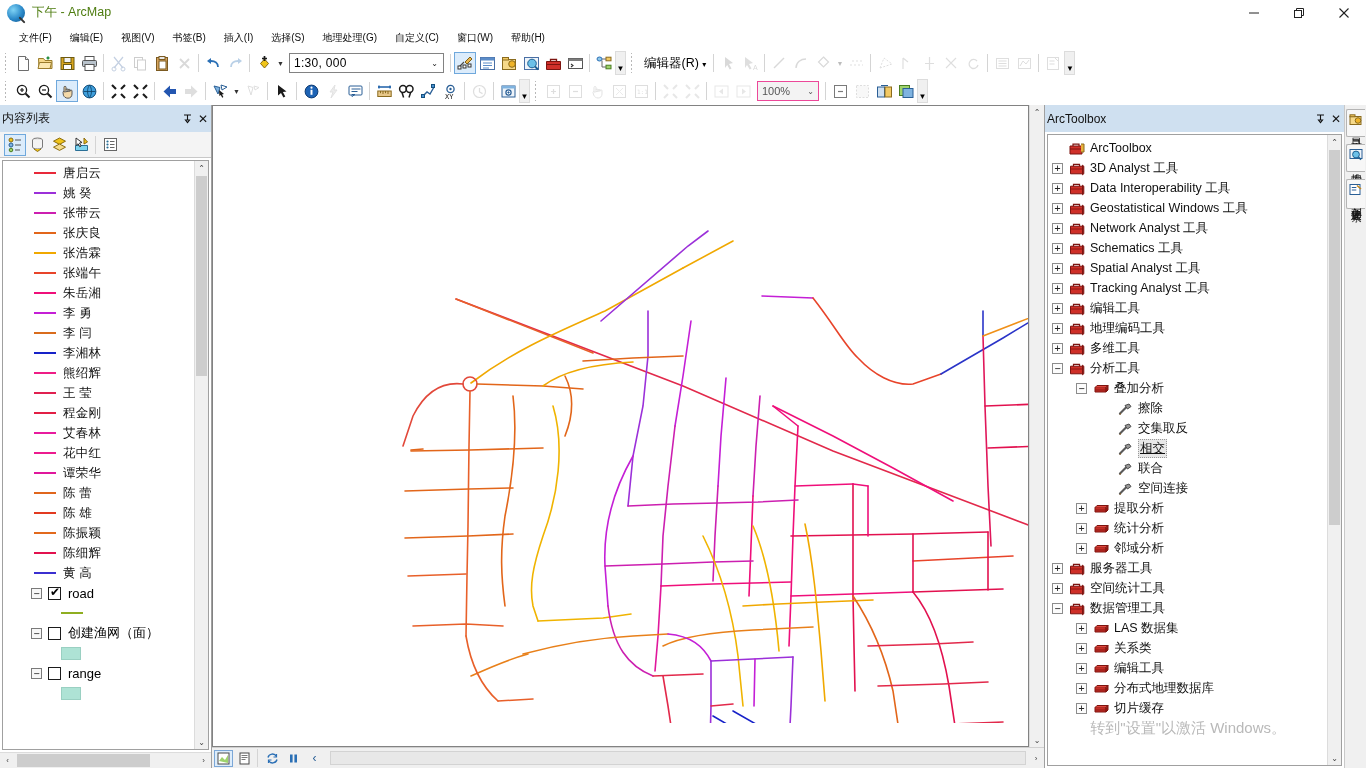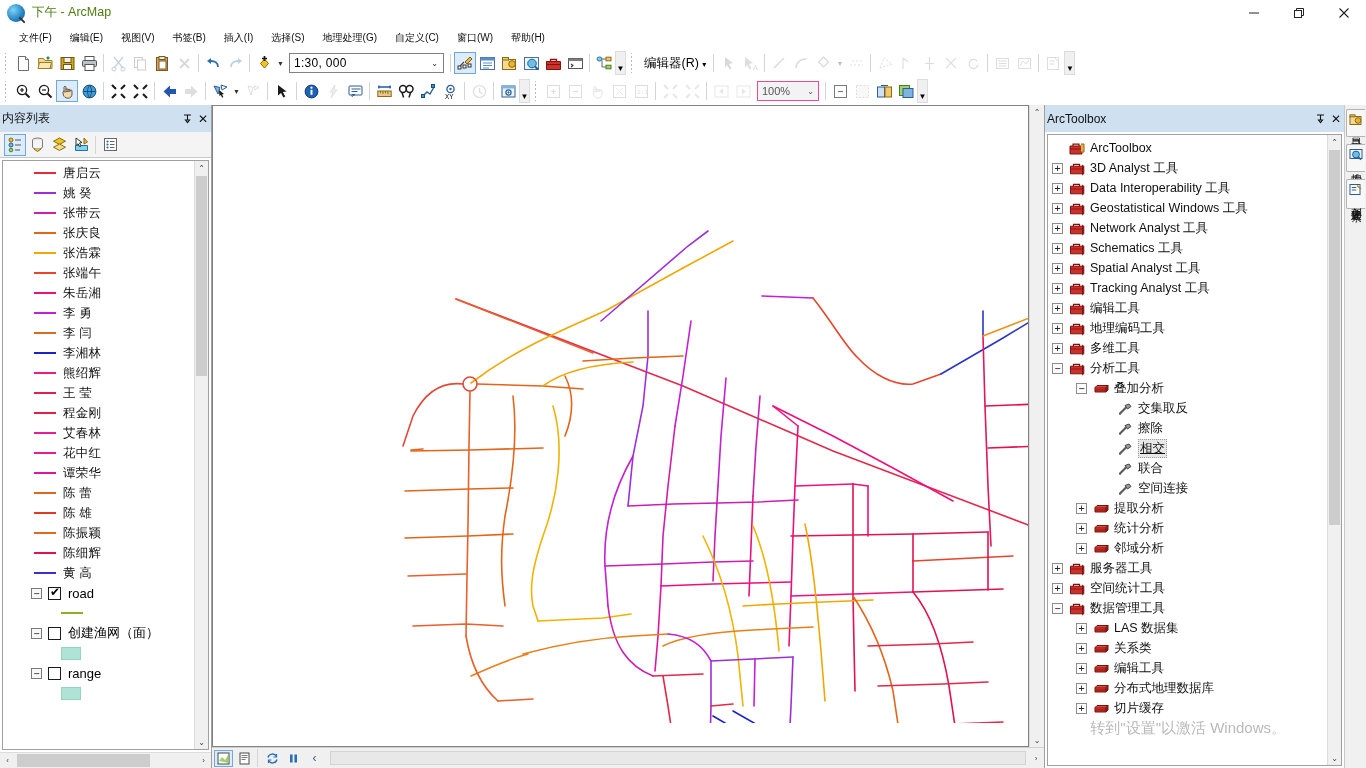--- a/index.html
+++ b/index.html
@@ -1170,32 +1170,32 @@
             </div>
             <div class="trow" style="padding-left: 52px;">
               <span class="nox"></span>
               <span class="ico">
                 <svg width="16" height="15" viewBox="0 0 16 15">
                   <path d="M3 12.5l5.5-5.5" stroke="#5a5a5a" stroke-width="2.2" stroke-linecap="round"></path>
                   <path d="M8 4.5l4-1.5 2 2.5-3.5 2.5z" fill="#9a9a9a" stroke="#4a4a4a"></path>
                   <path d="M2.2 13.4a1.1 1.1 0 101.6-1.6z" fill="#7a5a2a"></path>
                 </svg>
               </span>
-              <span class="tlabel">交集取反</span>
+              <span class="tlabel">擦除</span>
             </div>
             <div class="trow" style="padding-left: 52px;">
               <span class="nox"></span>
               <span class="ico">
                 <svg width="16" height="15" viewBox="0 0 16 15">
                   <path d="M3 12.5l5.5-5.5" stroke="#5a5a5a" stroke-width="2.2" stroke-linecap="round"></path>
                   <path d="M8 4.5l4-1.5 2 2.5-3.5 2.5z" fill="#9a9a9a" stroke="#4a4a4a"></path>
                   <path d="M2.2 13.4a1.1 1.1 0 101.6-1.6z" fill="#7a5a2a"></path>
                 </svg>
               </span>
-              <span class="tlabel">擦除</span>
+              <span class="tlabel">交集取反</span>
             </div>
             <div class="trow" style="padding-left: 52px;">
               <span class="nox"></span>
               <span class="ico">
                 <svg width="16" height="15" viewBox="0 0 16 15">
                   <path d="M3 12.5l5.5-5.5" stroke="#5a5a5a" stroke-width="2.2" stroke-linecap="round"></path>
                   <path d="M8 4.5l4-1.5 2 2.5-3.5 2.5z" fill="#9a9a9a" stroke="#4a4a4a"></path>
                   <path d="M2.2 13.4a1.1 1.1 0 101.6-1.6z" fill="#7a5a2a"></path>
                 </svg>
               </span>

